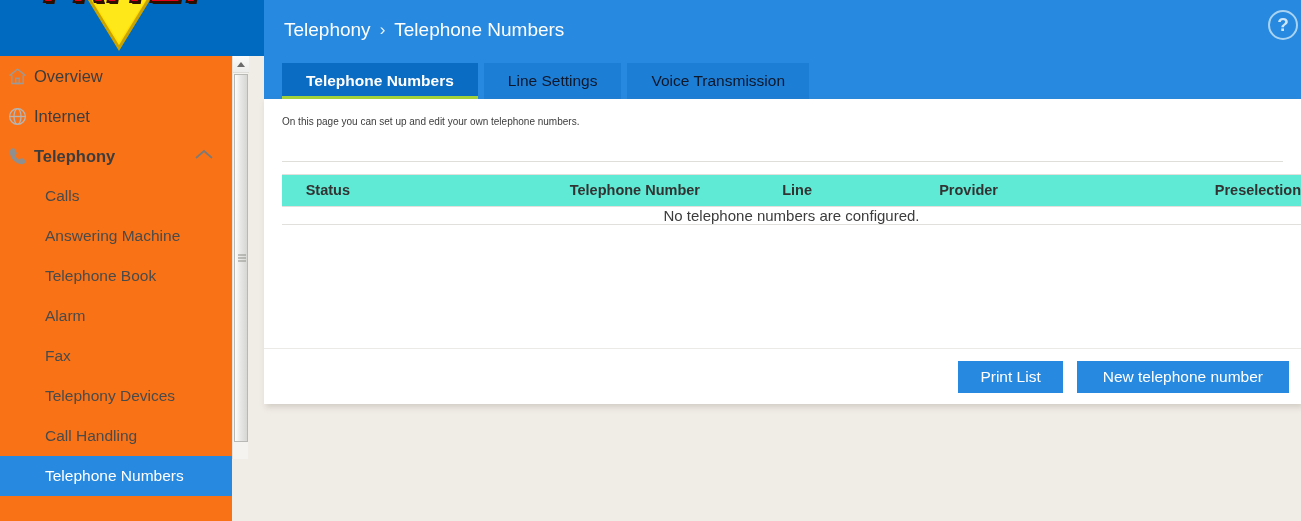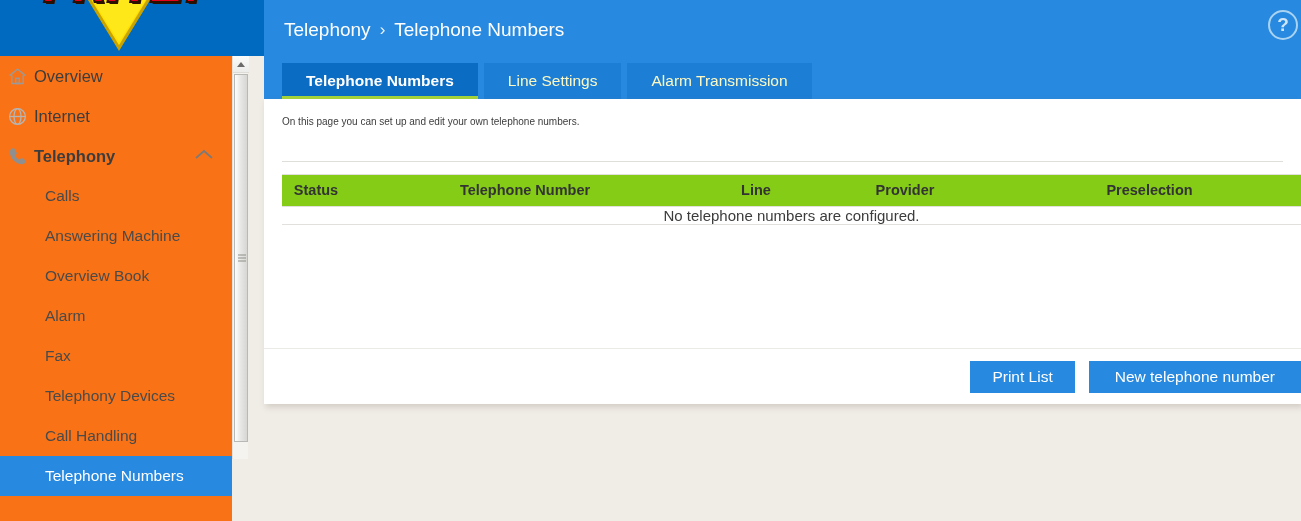--- a/index.html
+++ b/index.html
@@ -197,21 +197,21 @@
     display: flex;
     align-items: flex-end;
   }
   .tab {
     height: 36px;
     display: flex;
     align-items: center;
     justify-content: center;
     padding: 0 24px;
     font-size: 15.5px;
-    color: #fef9c3;
+    color: #0f172a;
     background: #1d7ed6;
     cursor: pointer;
     white-space: nowrap;
     position: relative;
   }
   .tab + .tab { margin-left: 6px; }
   .tab.active {
     background: #0b6cc4;
     color: #ffffff;
     font-weight: bold;
@@ -251,24 +251,24 @@
     position: absolute;
     left: 18px; top: 75px;
     width: 1019px;
   }
   table.numbers {
     width: 100%;
     border-collapse: collapse;
     font-size: 14.5px;
   }
   table.numbers thead th {
-    background: #84cc16;
+    background: #5eead4;
     color: #333333;
     font-weight: bold;
-    text-align: center;
+    text-align: right;
     padding: 7px 0 8px 0;
     border-top: 1px solid #e2e0dc;
     border-bottom: 1px solid #e2e0dc;
     white-space: nowrap;
   }
   th.col-status   { width: 68px;  padding-left: 8px; }
   th.col-number   { width: 350px; }
   th.col-line     { width: 112px; }
   th.col-provider { width: 186px; margin-left: 45px; }
   th.col-presel   { width: auto; }
@@ -283,21 +283,21 @@
 
   .button-bar {
     position: absolute;
     left: 0; bottom: 0;
     width: 1037px;
     height: 56px;
     border-top: 1px solid #eceae6;
     display: flex;
     align-items: center;
     justify-content: flex-end;
-    padding-right: 0;
+    padding-right: 12px;
   }
   .btn {
     height: 32px;
     background: #2789df;
     color: #ffffff;
     border: none;
     font-size: 15.5px;
     font-family: "Liberation Sans", sans-serif;
     padding: 0 22px;
     cursor: pointer;
@@ -368,21 +368,21 @@
           </span>
         </li>
 
         <li class="nav-item sub">
           <span class="nav-label">Calls</span>
         </li>
         <li class="nav-item sub">
           <span class="nav-label">Answering Machine</span>
         </li>
         <li class="nav-item sub">
-          <span class="nav-label">Overview Book</span>
+          <span class="nav-label">Telephone Book</span>
         </li>
         <li class="nav-item sub">
           <span class="nav-label">Alarm</span>
         </li>
         <li class="nav-item sub">
           <span class="nav-label">Fax</span>
         </li>
         <li class="nav-item sub">
           <span class="nav-label">Telephony Devices</span>
         </li>
@@ -413,21 +413,21 @@
       <span>Telephony</span>
       <span class="bc-sep">›</span>
       <span>Telephone Numbers</span>
     </div>
 
     <div class="help-icon">?</div>
 
     <div class="tabs">
       <div class="tab active">Telephone Numbers</div>
       <div class="tab">Line Settings</div>
-      <div class="tab">Alarm Transmission</div>
+      <div class="tab">Voice Transmission</div>
     </div>
   </div>
 
   <div class="panel">
     <div class="intro">On this page you can set up and edit your own telephone numbers.</div>
     <div class="divider"></div>
 
     <div class="table-wrap">
       <table class="numbers">
         <thead>

